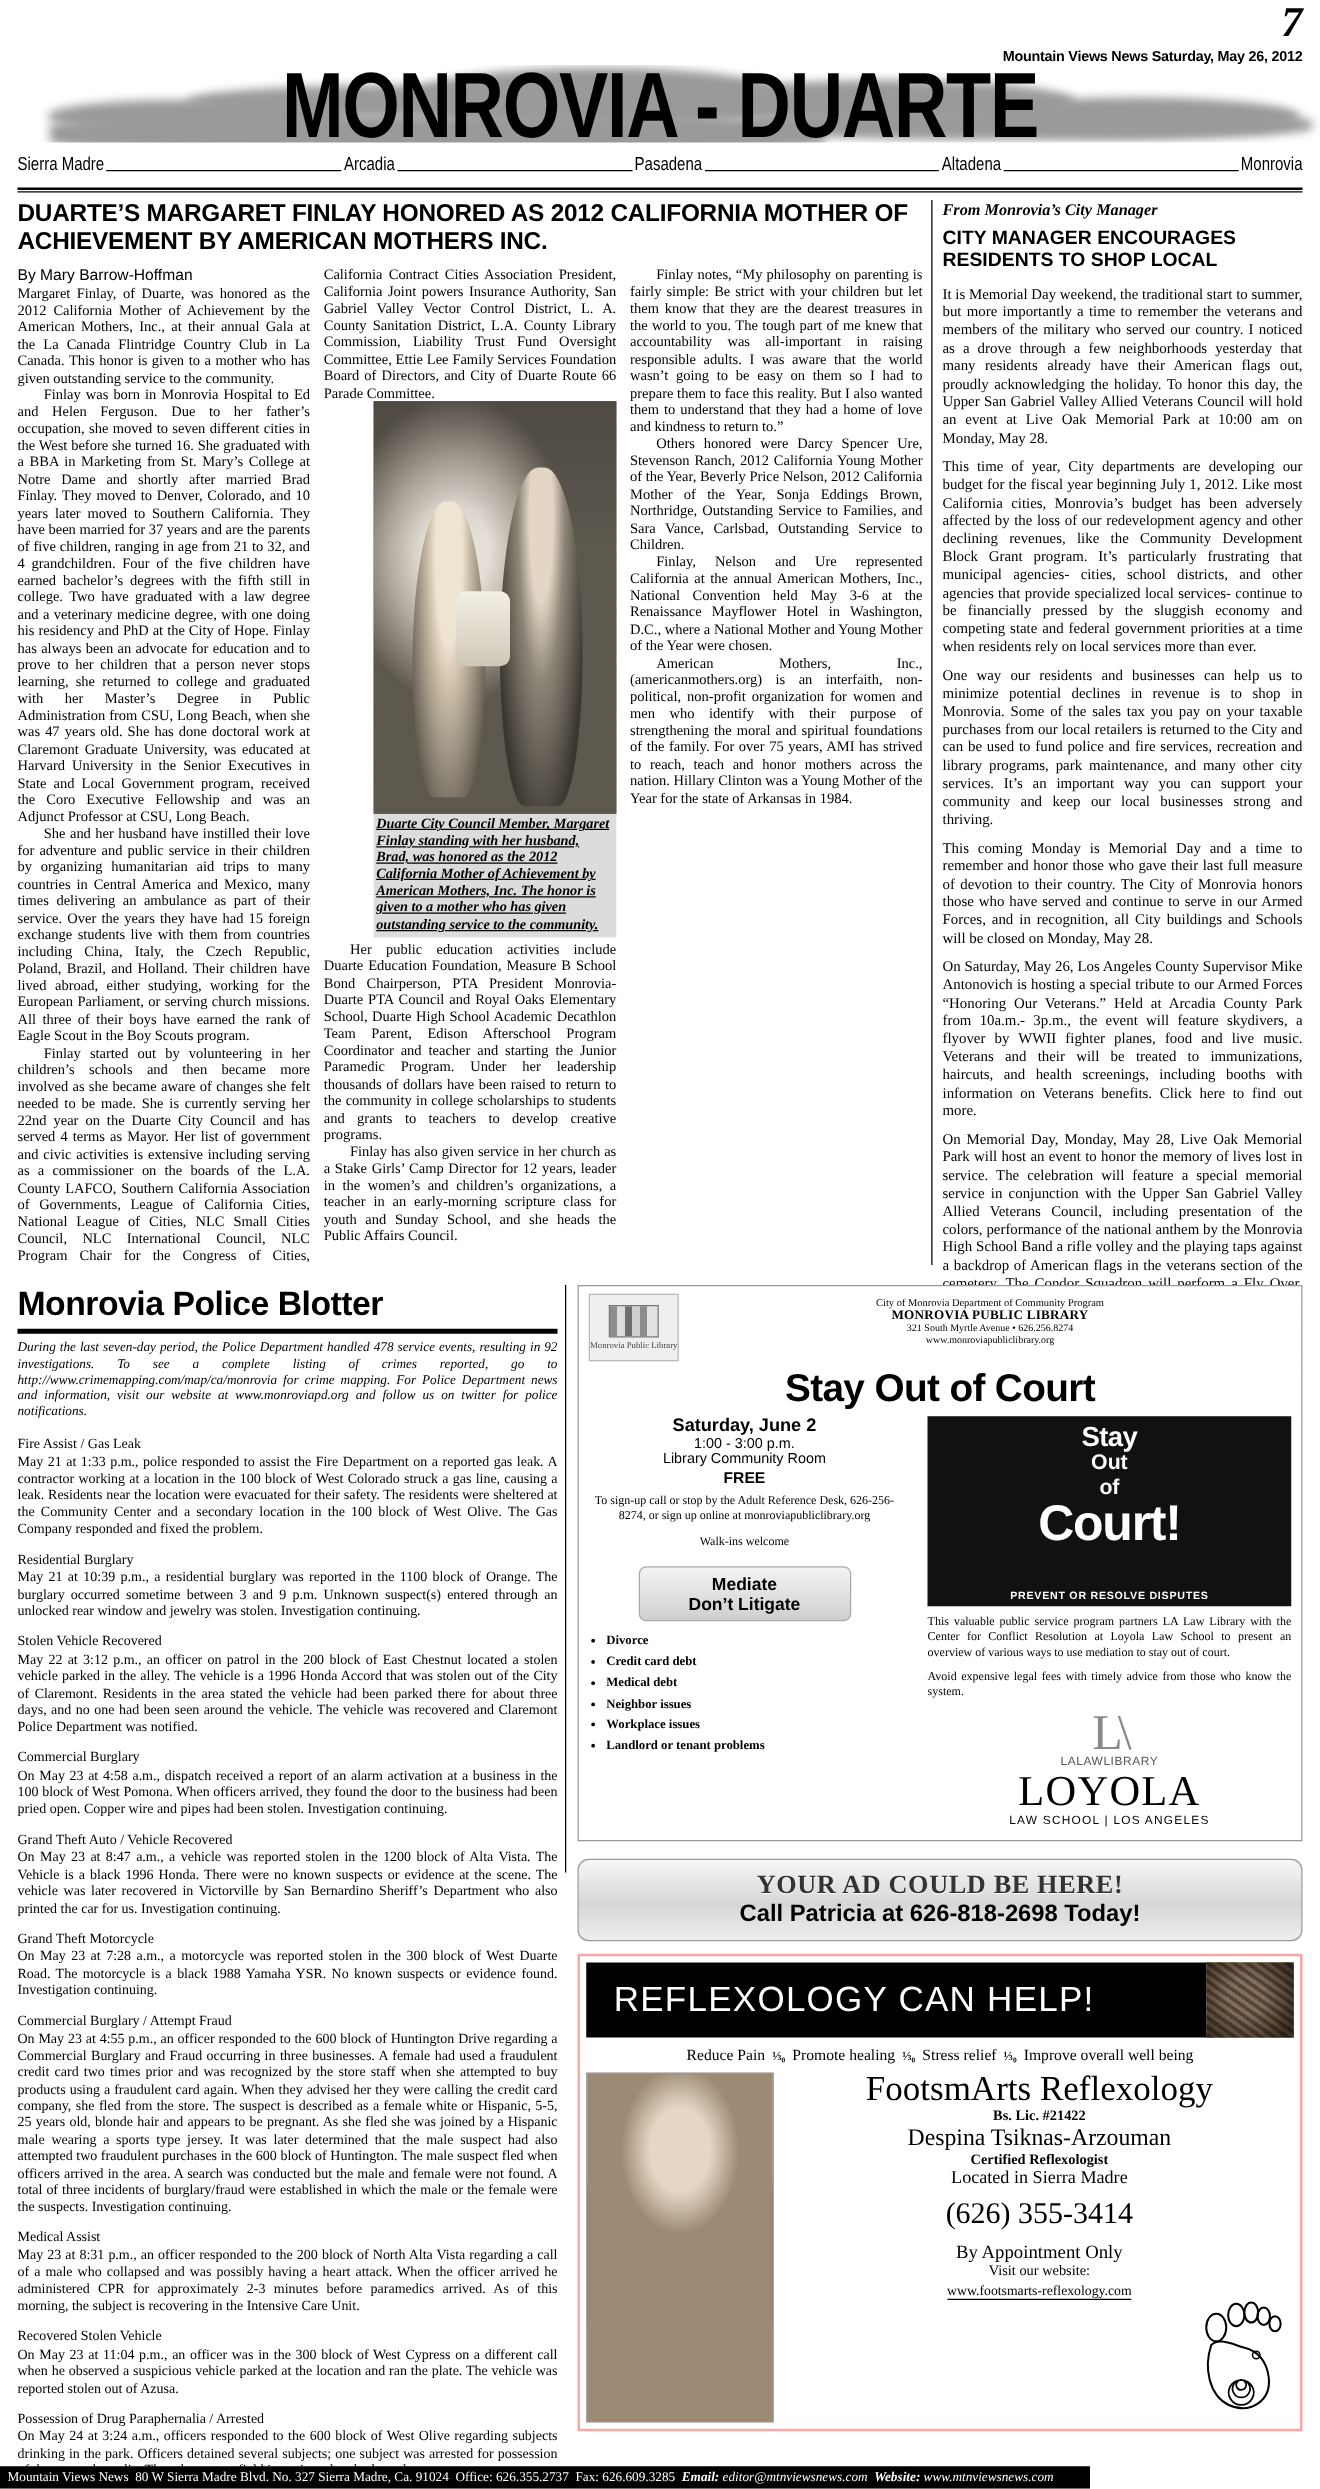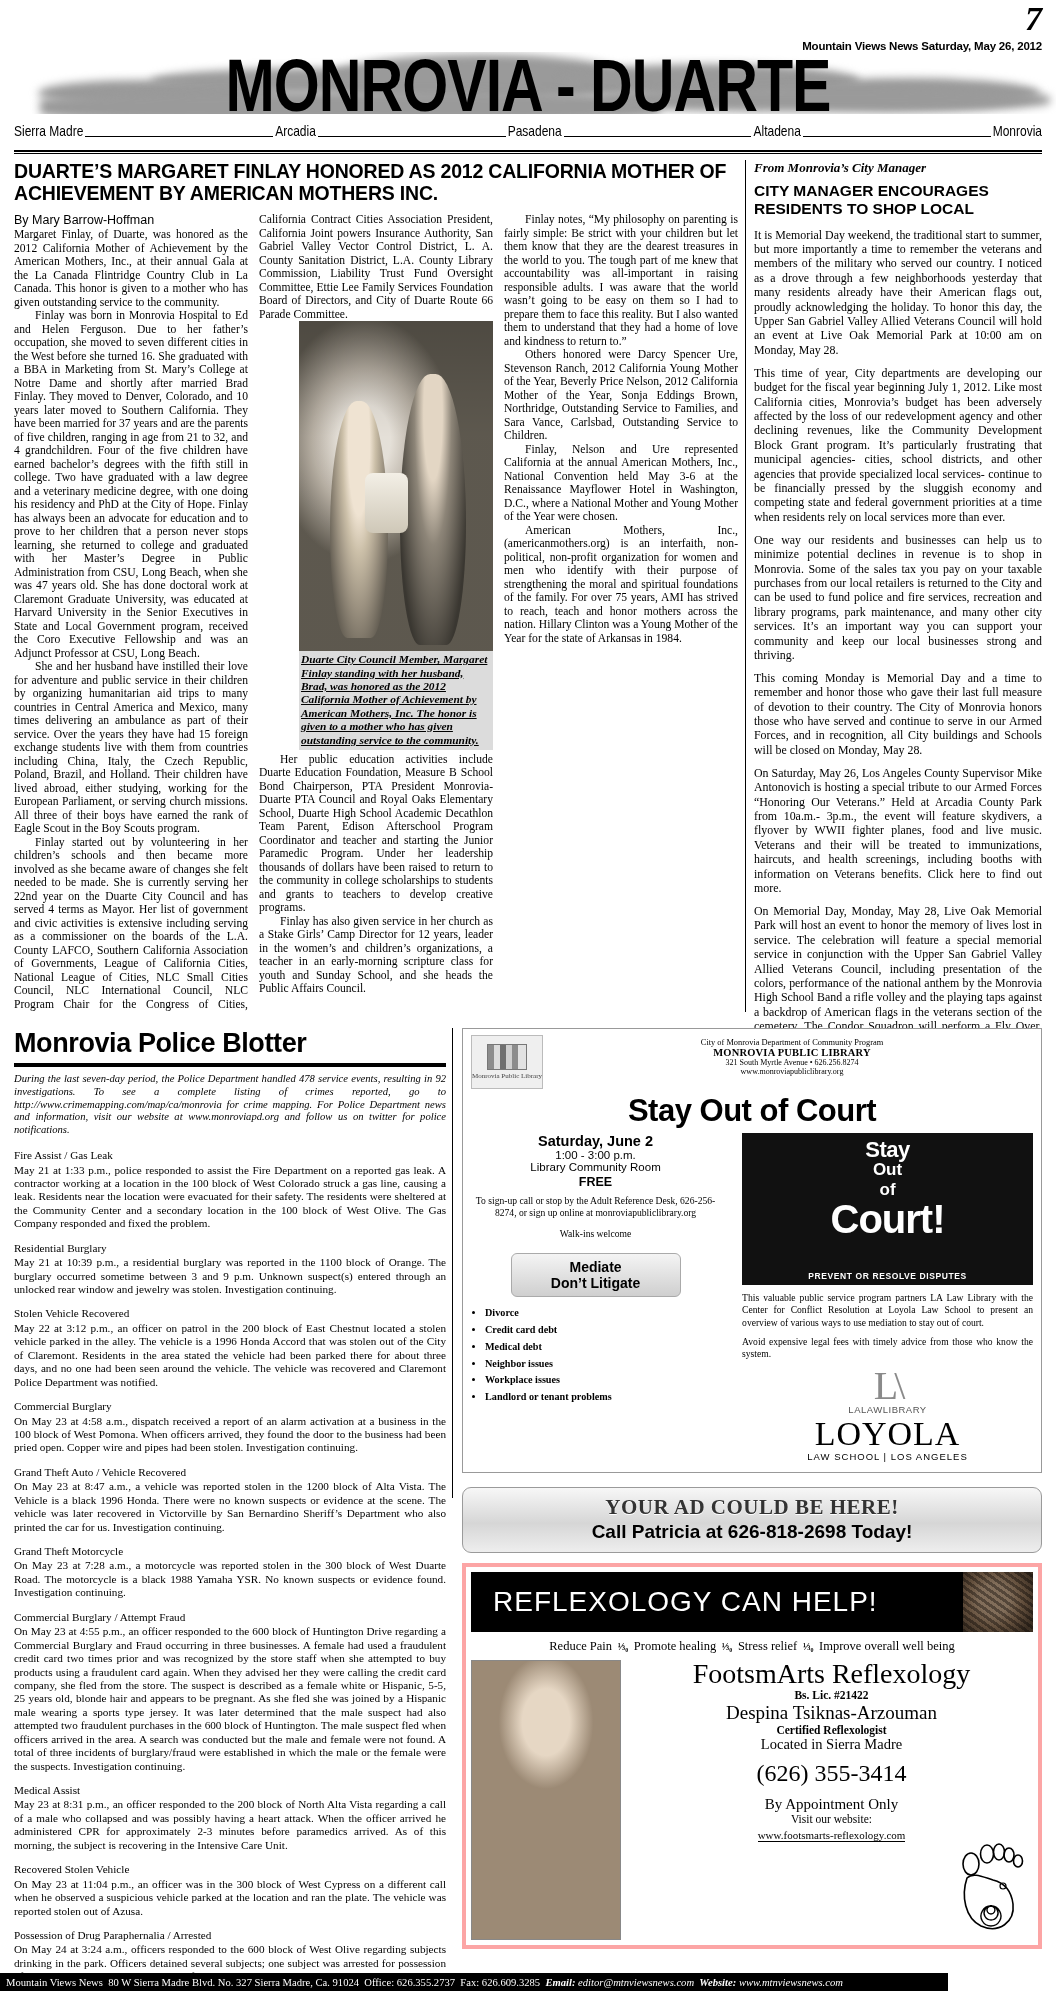--- a/index.html
+++ b/index.html
@@ -228,21 +228,21 @@
     text-align:center; padding:7px 4px 9px 4px;
   }
   .ad-banner .l1 {
     font-family:"Liberation Serif", serif; font-weight:bold; font-size:21px;
     color:#333; letter-spacing:.5px;
     text-shadow:0 1px 0 #fff;
   }
   .ad-banner .l2 { font-family:"Liberation Sans", sans-serif; font-weight:bold; font-size:19px; margin-top:1px;}
 
   .ad-reflex {
-    margin-top:10px; border:4px solid #fca5a5; background:#fff; padding:5px;
+    margin-top:10px; border:2px solid #fca5a5; background:#fff; padding:5px;
   }
   .rf-top {
     background:#000; color:#fff; height:60px; position:relative;
     display:flex; align-items:center; padding-left:22px;
   }
   .rf-top .t { font-family:"Liberation Sans", sans-serif; font-size:28px; letter-spacing:1px; font-weight:normal;}
   .rf-photo-s {
     position:absolute; right:0; top:0; width:70px; height:60px;
     background:
       radial-gradient(circle at 45% 45%, #efe3d6 0 30%, #b9a692 55%, #6e6154 85%),
@@ -272,21 +272,21 @@
   .rf-phone { font-family:"Liberation Serif", serif; font-size:24px; margin-top:7px; }
   .rf-appt { font-family:"Liberation Serif", serif; font-size:15px; margin-top:9px;}
   .rf-visit { font-family:"Liberation Serif", serif; font-size:11.5px; }
   .rf-url { font-family:"Liberation Serif", serif; font-size:11px; border-bottom:1px solid #000; display:inline-block; }
   .rf-foot {
     position:absolute; right:-2px; bottom:4px; width:88px; height:110px;
   }
 
   
   .footer {
-    position:absolute; left:0; bottom:0; width:948px; height:18px;
+    position:absolute; left:0; bottom:0; width:872px; height:18px;
     background:#000; color:#fff;
     font-family:"Liberation Serif", serif;
     font-size:10.6px; display:flex; align-items:center;
     padding:4px 6px; white-space:nowrap; overflow:hidden;
   }
   .footer .it { font-style:italic; }
   .footer .bd { font-weight:bold; font-style:italic; }
 </style>
 </head>
 <body>

